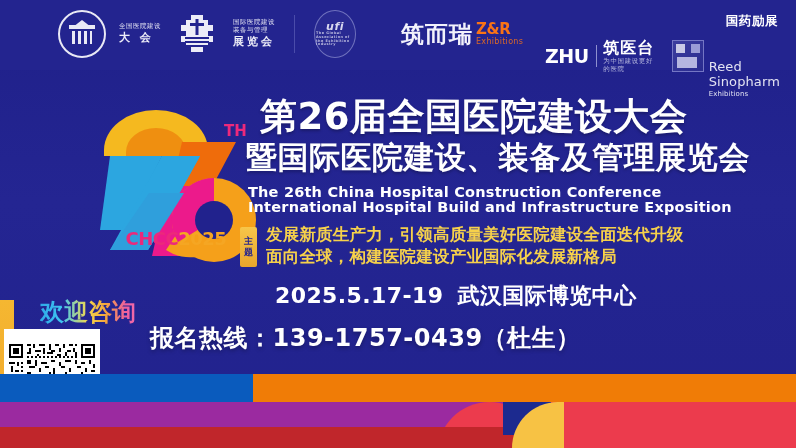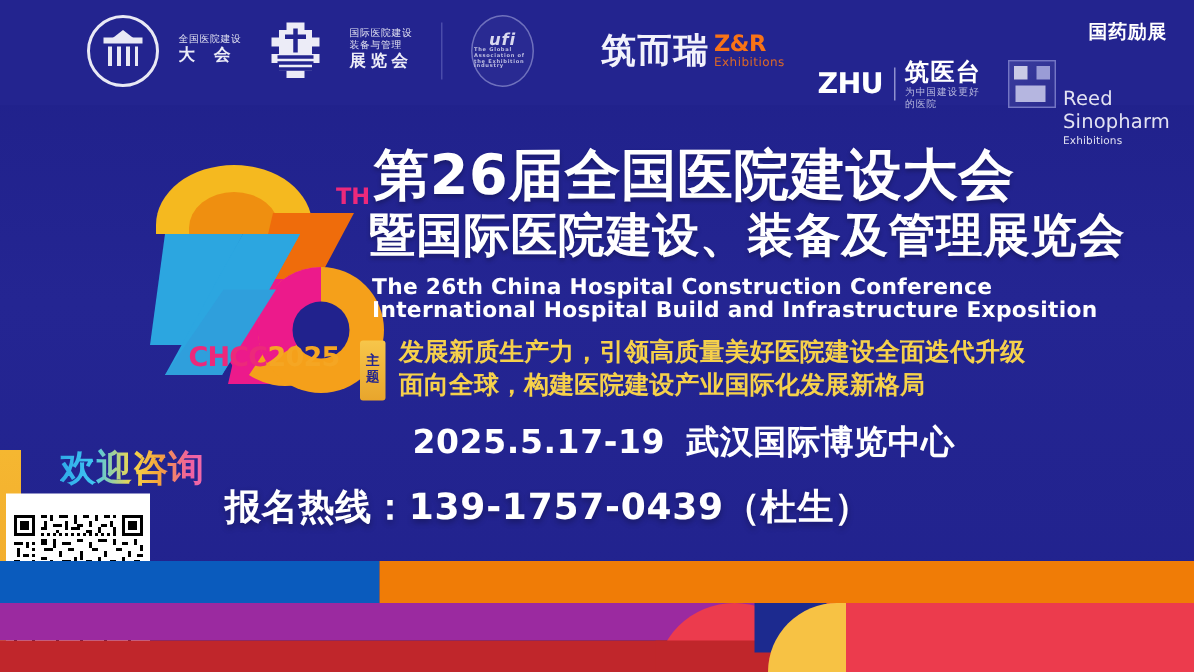--- a/index.html
+++ b/index.html
@@ -33,21 +33,21 @@
   .emblem-round:after{
     content:"";position:absolute;left:12px;top:19px;width:20px;height:13px;
     background:repeating-linear-gradient(90deg,#e9e9f5 0 3px,transparent 3px 6px);
   }
   .emblem-roof{
     position:absolute;left:13px;top:8px;width:0;height:0;
     border-left:9px solid transparent;border-right:9px solid transparent;border-bottom:7px solid #e9e9f5;
   }
   .emblem-label{color:#ececf7;line-height:1.15;}
   .emblem-label .t1{font-size:6.5px;letter-spacing:.5px;opacity:.95;}
-  .emblem-label .t2{font-size:11px;font-weight:bold;letter-spacing:3px;margin-top:2px;font-family:Liberation Mono, monospace;}
+  .emblem-label .t2{font-size:11px;font-weight:bold;letter-spacing:3px;margin-top:2px;}
 
   .emblem-snow{
     width:46px;height:46px;flex:none;position:relative;
   }
   .snow-svg{display:block;}
 
   .divider-v{width:1px;height:38px;background:#5456b0;opacity:.8;margin:0 6px;}
 
   .ufi{
     width:40px;height:46px;border-radius:50%;border:1px solid #6f71bd;
@@ -91,21 +91,21 @@
   .logo26 svg{display:block;}
   .chcc{
     position:absolute;left:96px;top:230px;width:160px;text-align:center;
     font-size:18px;font-weight:bold;letter-spacing:-.5px;line-height:1;
   }
   .chcc .c-pink{color:#ec297b;}
   .chcc .c-orange{color:#f5a623;}
 
   
   .title-cn1{
-    position:absolute;left:249px;top:98px;
+    position:absolute;left:260px;top:98px;
     font-size:37px;font-weight:bold;color:#ffffff;letter-spacing:.5px;line-height:1;
     text-shadow:0 2px 3px rgba(0,0,0,.25);
   }
   .title-cn2{
     position:absolute;left:246px;top:142px;
     font-size:31px;font-weight:bold;color:#ffffff;letter-spacing:.5px;line-height:1;
     text-shadow:0 2px 3px rgba(0,0,0,.25);
   }
   .title-en1{
     position:absolute;left:248px;top:184px;

